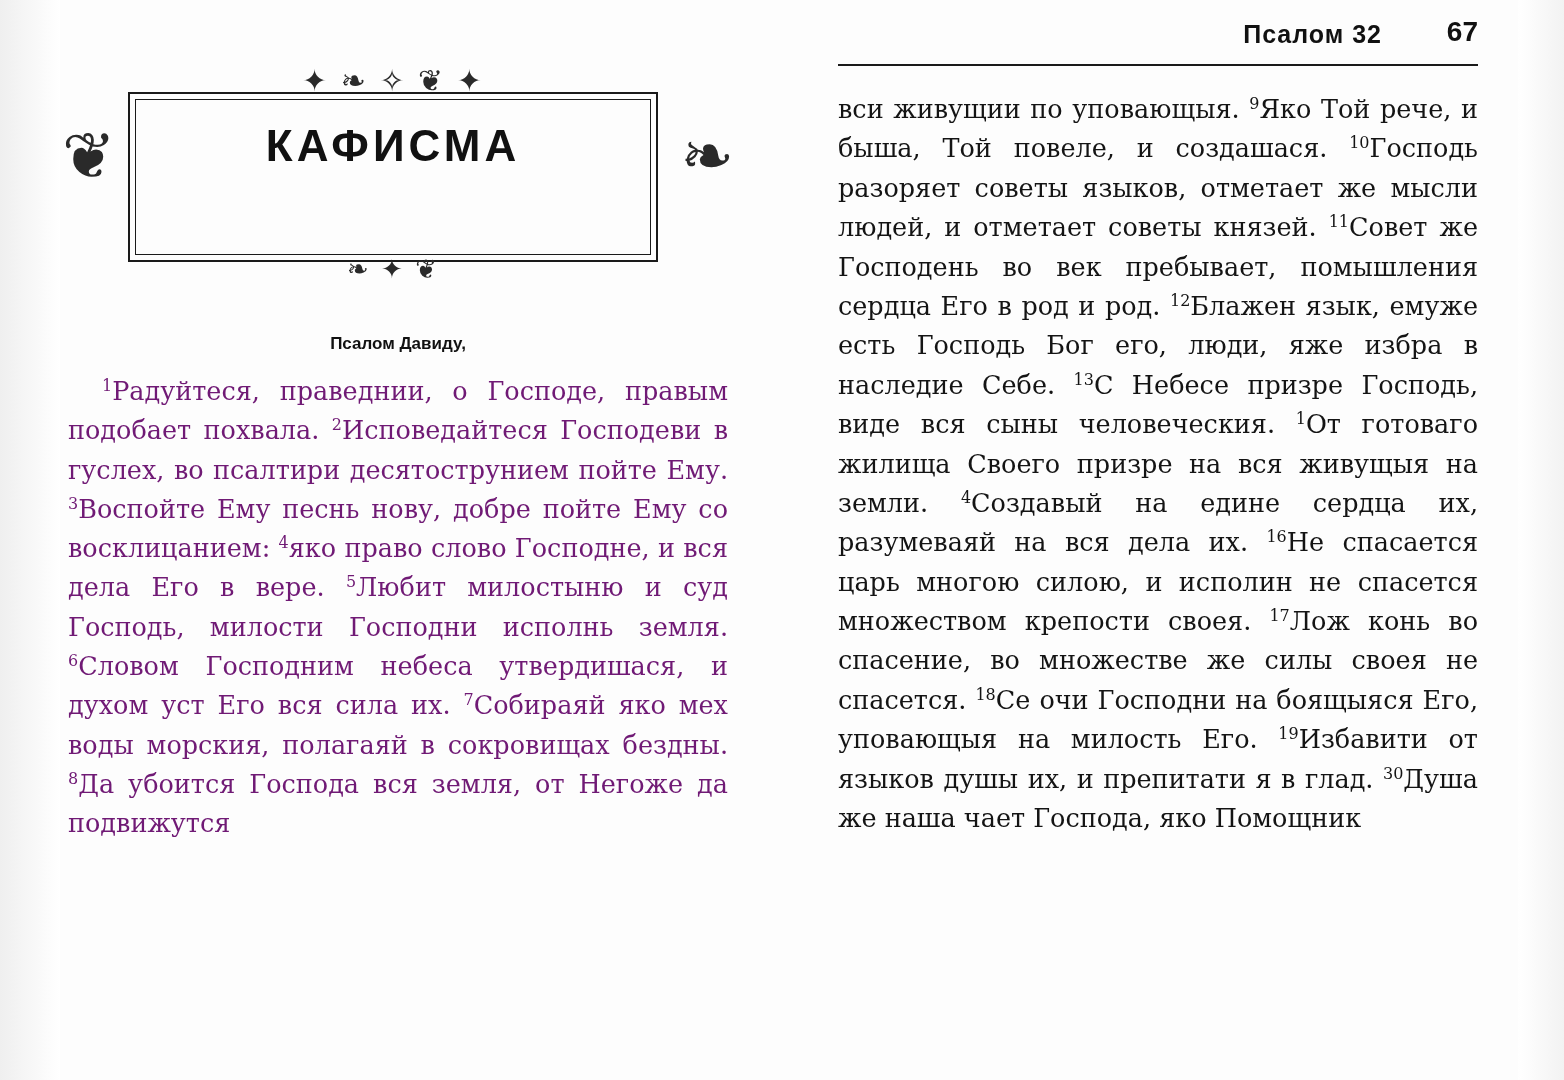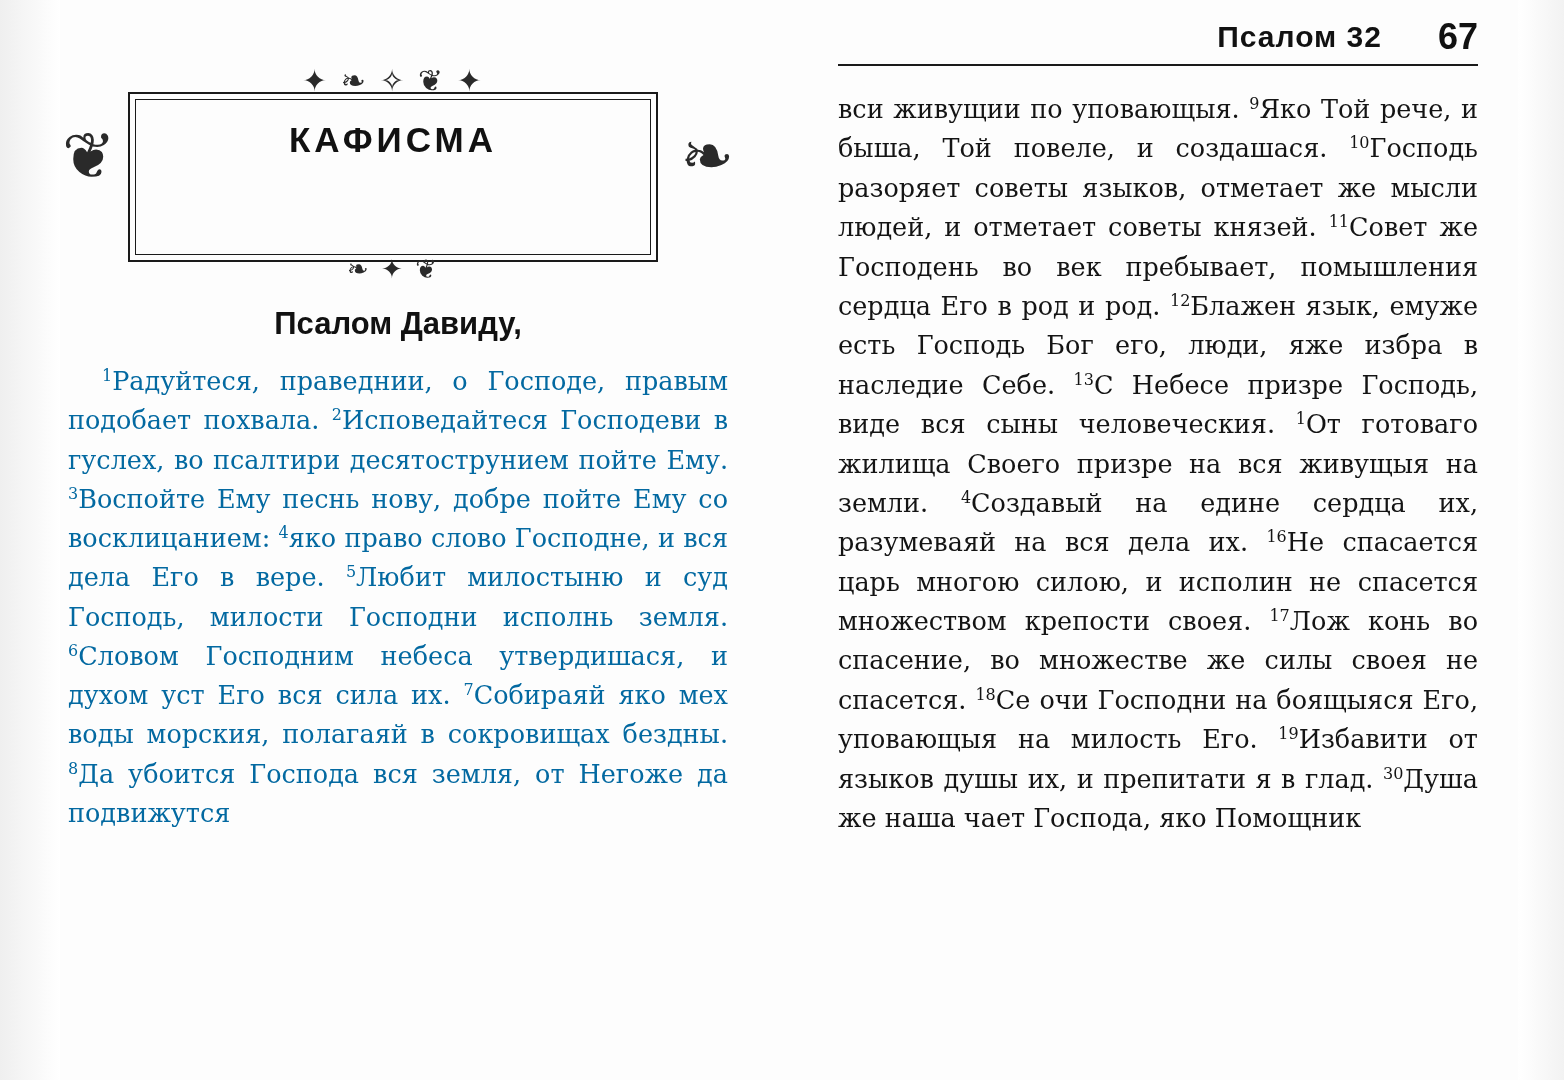--- a/index.html
+++ b/index.html
@@ -75,21 +75,21 @@
     border: 1px solid #1a1a1a;
   }
   .ornament-title {
     position: absolute;
     left: 60px;
     top: 38px;
     width: 530px;
     text-align: center;
     font-family: "Liberation Sans", sans-serif;
     font-weight: bold;
-    font-size: 35px;
+    font-size: 44px;
     letter-spacing: 4px;
     line-height: 1.28;
     color: #111;
   }
   .flourish {
     position: absolute;
     color: #2a2a2a;
     font-family: "DejaVu Sans", sans-serif;
     line-height: 1;
     user-select: none;
@@ -116,38 +116,38 @@
     left: 0;
     top: 176px;
     width: 650px;
     text-align: center;
     font-size: 26px;
     letter-spacing: 2px;
   }
 
   
   .psalm-heading {
-    margin-top: 12px;
-    text-align: center;
-    font-family: "Liberation Sans", sans-serif;
-    font-weight: bold;
-    font-size: 31px;
+    margin-top: 42px;
+    text-align: center;
+    font-family: "Liberation Sans", sans-serif;
+    font-weight: bold;
+    font-size: 17px;
     line-height: 1.42;
     color: #111;
   }
 
   
   .body-text {
     margin-top: 16px;
     font-family: "DejaVu Serif", serif;
     font-size: 25.5px;
     line-height: 1.54;
     text-align: justify;
     text-justify: inter-word;
-    color: #0369a1;
+    color: #701a75;
     hyphens: manual;
   }
   .body-text.first {
     text-indent: 34px;
   }
   .vn {
     font-size: 16px;
     vertical-align: super;
     font-family: "DejaVu Serif", serif;
   }
@@ -156,31 +156,31 @@
   .running-head {
     position: relative;
     height: 56px;
   }
   .rh-title {
     position: absolute;
     right: 96px;
     top: 0;
     font-family: "Liberation Sans", sans-serif;
     font-weight: bold;
-    font-size: 30px;
+    font-size: 25px;
     letter-spacing: 1px;
     color: #111;
   }
   .rh-page {
     position: absolute;
     right: 0;
     top: -4px;
     font-family: "Liberation Sans", sans-serif;
     font-weight: bold;
-    font-size: 36px;
+    font-size: 28px;
     color: #111;
   }
   .rh-rule {
     position: absolute;
     left: 0;
     right: 0;
     top: 44px;
     height: 2px;
     background: #1a1a1a;
   }

